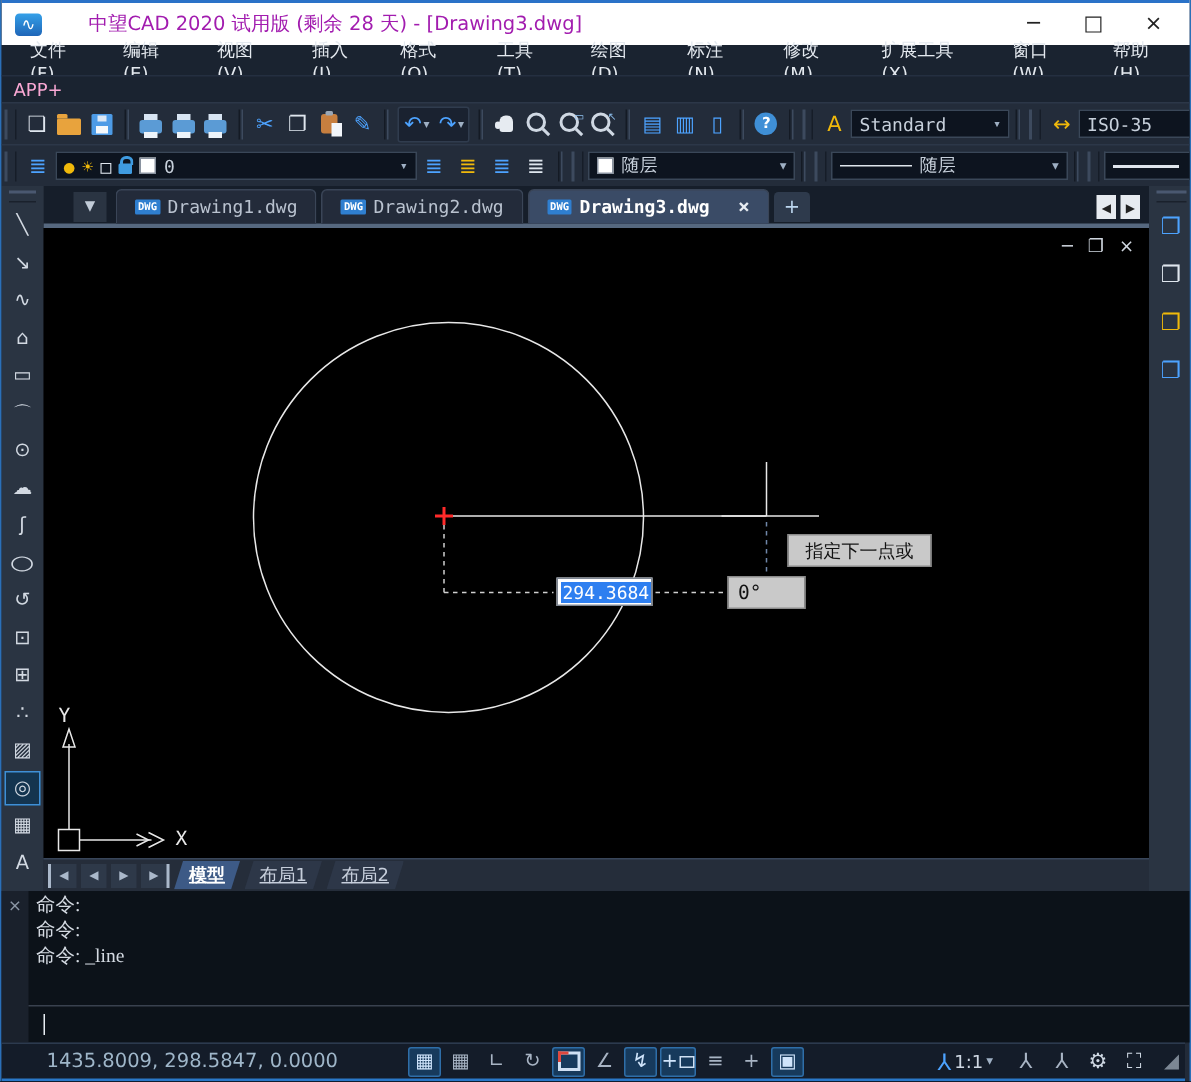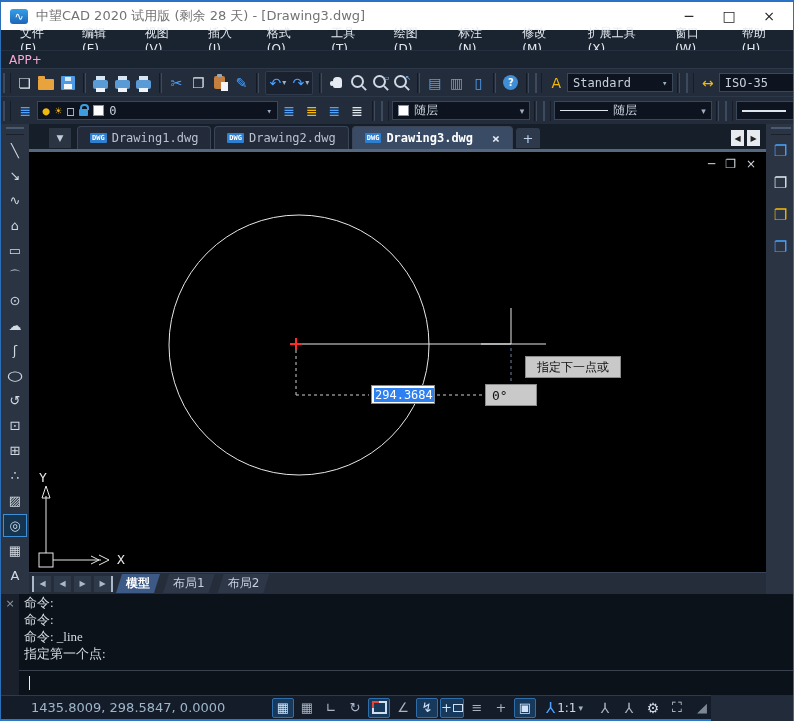--- a/index.html
+++ b/index.html
@@ -5,21 +5,21 @@
   html,body{margin:0;padding:0;background:#0a0e14;}
   #app{position:relative;width:794px;height:721px;font-family:"DejaVu Sans",sans-serif;
        background:#222b39;border-left:1px solid #2a6fb8;border-right:1px solid #2a6fb8;
        box-sizing:border-box;overflow:hidden;}
   .abs{position:absolute;}
   
   #titlebar{left:0;top:0;width:794px;height:30px;background:#fff;border-top:2px solid #2a72c8;
             display:flex;align-items:center;box-sizing:border-box;}
   .logo{width:18px;height:15px;margin:0 8px 0 9px;border-radius:3px;color:#fff;font-size:11px;font-style:italic;
         background:linear-gradient(#35a0e8,#1f66b8);display:flex;align-items:center;justify-content:center;}
-  #title-text{font-size:13px;color:#737373;}
+  #title-text{font-size:13px;color:#a21caf;margin-left:23px;}
   .winctl{width:40px;height:26px;display:flex;align-items:center;justify-content:center;color:#222;font-size:14px;}
   #win-controls{margin-left:auto;display:flex;padding-right:6px;}
   
   #menubar{left:0;top:30px;width:794px;height:20px;background:#1a2330;display:flex;align-items:center;padding-left:8px;box-sizing:border-box;}
   .menu-item{color:#e4e9ef;font-size:12px;padding:0 11px;height:20px;display:flex;align-items:center;}
   #appbar{left:0;top:50px;width:794px;height:18px;background:#1a2330;border-top:1px solid #242f40;display:flex;align-items:center;box-sizing:border-box;}
   #appbar span{color:#f9a8d4;font-size:12px;padding-left:8px;}
   
   .toolbar{left:0;width:794px;height:28px;background:#232c3a;display:flex;align-items:center;box-sizing:border-box;border-top:1px solid #2c3748;}
   #toolbar1{top:68px;} #toolbar2{top:96px;}
@@ -86,32 +86,32 @@
   #len-input .sel{background:#2e7ff0;color:#fff;padding:0 1px;}
   #angle-box{left:456px;top:232px;width:52px;height:22px;background:#c9c9c9;border:1px solid #8a8a8a;
              color:#111;display:flex;align-items:center;padding:0 6px;font-family:"DejaVu Sans Mono",monospace;font-size:13px;}
   #tip-box{left:496px;top:204px;width:96px;height:22px;background:#c9c9c9;border:1px solid #8a8a8a;
            color:#111;display:flex;align-items:center;justify-content:center;font-size:12px;}
   .ucs-label{position:absolute;color:#e8e8e8;font-size:13px;font-family:"DejaVu Sans Mono",monospace;}
   
   #layoutbar{left:28px;top:572px;width:737px;height:22px;background:#252d3a;display:flex;align-items:center;box-sizing:border-box;border-top:1px solid #39465a;}
   .navbtn{width:17px;height:16px;background:#2e3949;color:#aab8ca;font-size:8px;display:flex;align-items:center;justify-content:center;margin-left:3px;}
   .mtab{height:19px;padding:0 10px;display:flex;align-items:center;font-size:12px;color:#c6cedb;background:#2d3748;
-        margin-left:3px;clip-path:polygon(6px 0,100% 0,calc(100% - 6px) 100%,0 100%);}
+        margin-left:3px;clip-path:polygon(6px 0,100% 0,calc(100% - 6px) 100%,0 100%);text-decoration:underline;}
   .mtab.active{background:#3d5a86;color:#fff;font-weight:bold;}
   
   #cmd{left:0;top:594px;width:794px;height:101px;background:#0c1219;display:flex;box-sizing:border-box;}
   #cmd-gutter{width:18px;background:#1a212c;display:flex;justify-content:center;padding-top:3px;box-sizing:border-box;}
   #cmd-gutter span{color:#8c97a6;font-size:11px;}
   #cmd-body{flex:1;font-family:"DejaVu Sans Mono",monospace;font-size:13px;color:#d4dae2;display:flex;flex-direction:column;}
   .cmd-line{height:17px;line-height:17px;padding-left:5px;font-family:Liberation Serif, serif;}
   #cmd-prompt{margin-top:auto;border-top:1px solid #39414e;height:24px;line-height:24px;padding-left:5px;display:flex;align-items:center;}
   .caret{display:inline-block;width:1px;height:14px;background:#e8edf3;margin-left:5px;}
   
-  #statusbar{left:0;top:695px;width:710px;height:26px;background:#141c29;border-top:1px solid #2c3a4e;
+  #statusbar{left:0;top:695px;width:789px;height:26px;background:#141c29;border-top:1px solid #2c3a4e;
              border-bottom:2px solid #2a78c8;display:flex;align-items:center;box-sizing:border-box;}
   #coords{color:#9fb6c9;font-size:13px;padding-left:30px;width:240px;}
   .sbtn{min-width:22px;height:20px;display:flex;align-items:center;justify-content:center;font-size:13px;color:#a8b4c4;border-radius:2px;margin:0 1px;box-sizing:border-box;}
   .sbtn.on{background:#173a5c;border:1px solid #2f6ea8;color:#cfe4fb;}
   .ic-osnap{width:11px;height:9px;border:2px solid #cfe0f3;position:relative;}
   .ic-osnap::before{content:"";position:absolute;left:-2px;top:-2px;width:5px;height:5px;border-left:2px solid #e0483e;border-top:2px solid #e0483e;}
   .dynbox2{display:flex;align-items:center;gap:1px;}
   .dynrect{width:8px;height:6px;border:1px solid #cfe0f3;}
   #sb-right{margin-left:auto;display:flex;align-items:center;padding-right:4px;}
   #sb-right .sbtn{font-size:14px;}
@@ -444,21 +444,20 @@
   </div>
 
   <div id="cmd" class="abs">
     <div id="cmd-gutter">
       <span>×</span>
     </div>
     <div id="cmd-body">
       <span class="cmd-line">命令:</span>
       <span class="cmd-line">命令:</span>
       <span class="cmd-line">命令: _line</span>
-      <span class="cmd-line">指定第一个点:</span>
       <div id="cmd-prompt">
         <span class="caret"></span>
       </div>
     </div>
   </div>
 
   <div id="statusbar" class="abs">
     <span id="coords">1435.8009, 298.5847, 0.0000</span>
     <span class="sbtn on">
         <span>▦</span>

